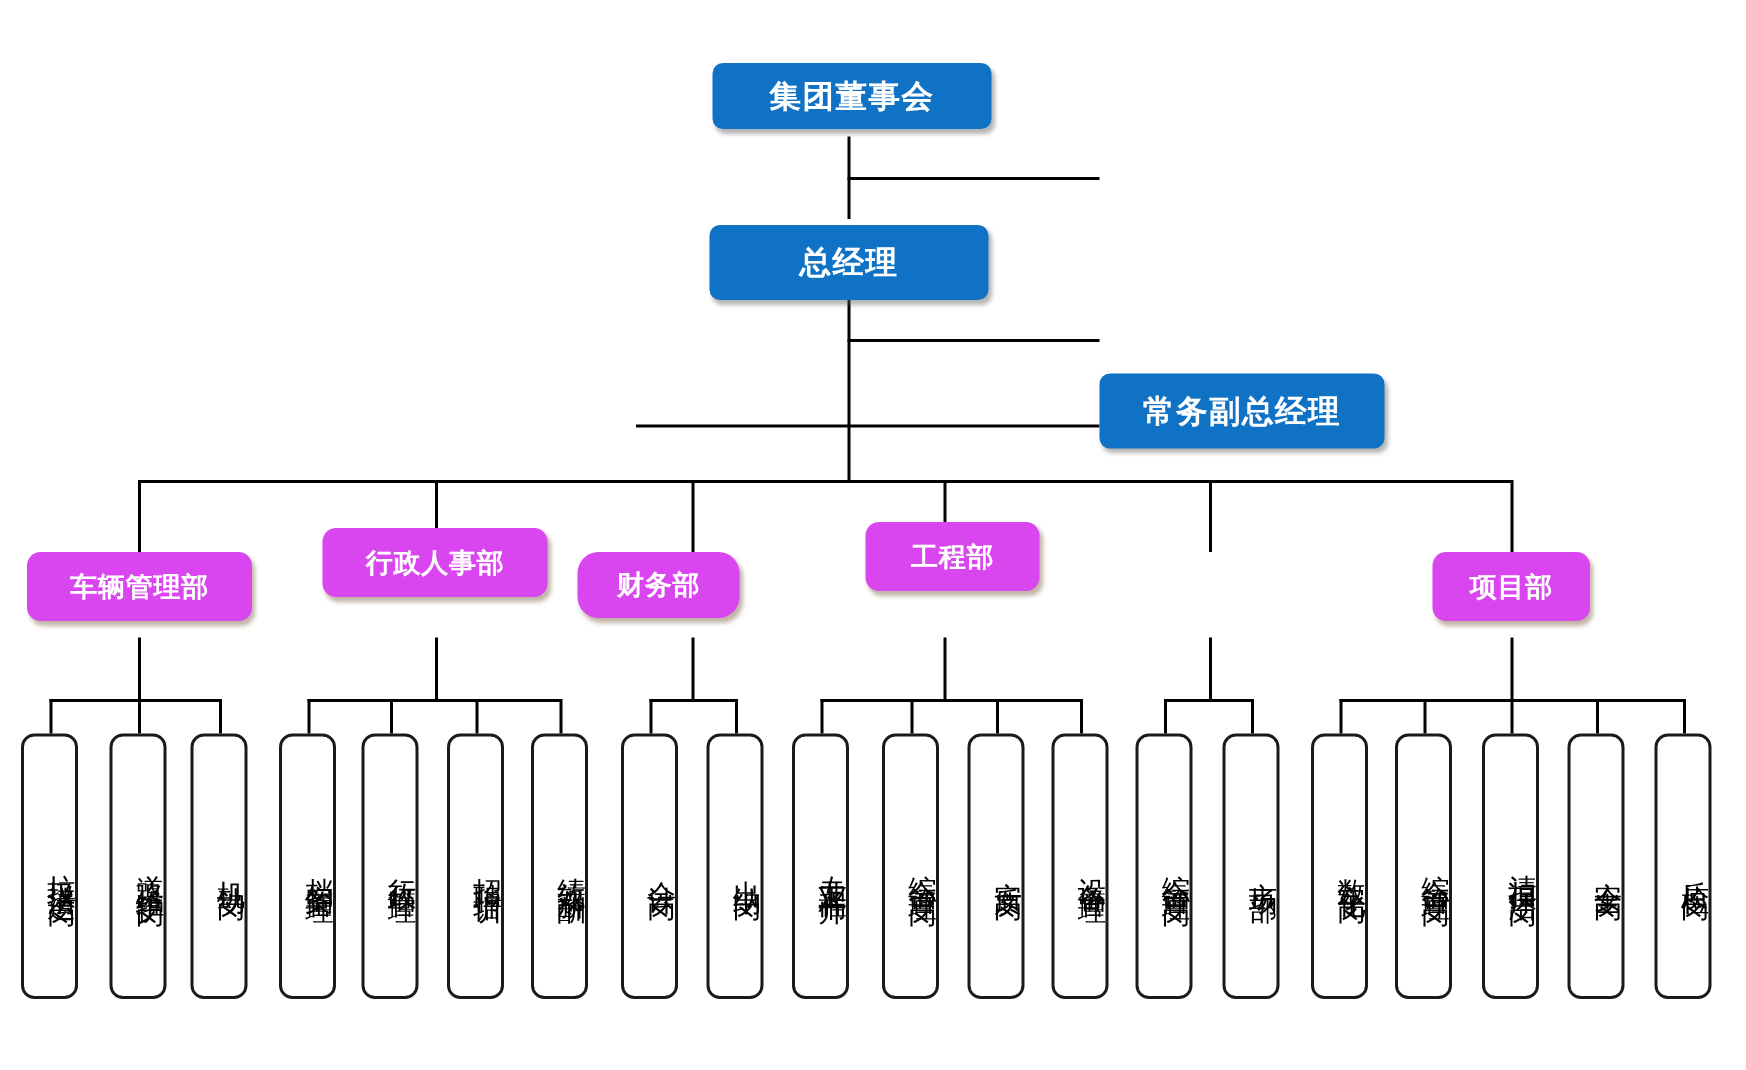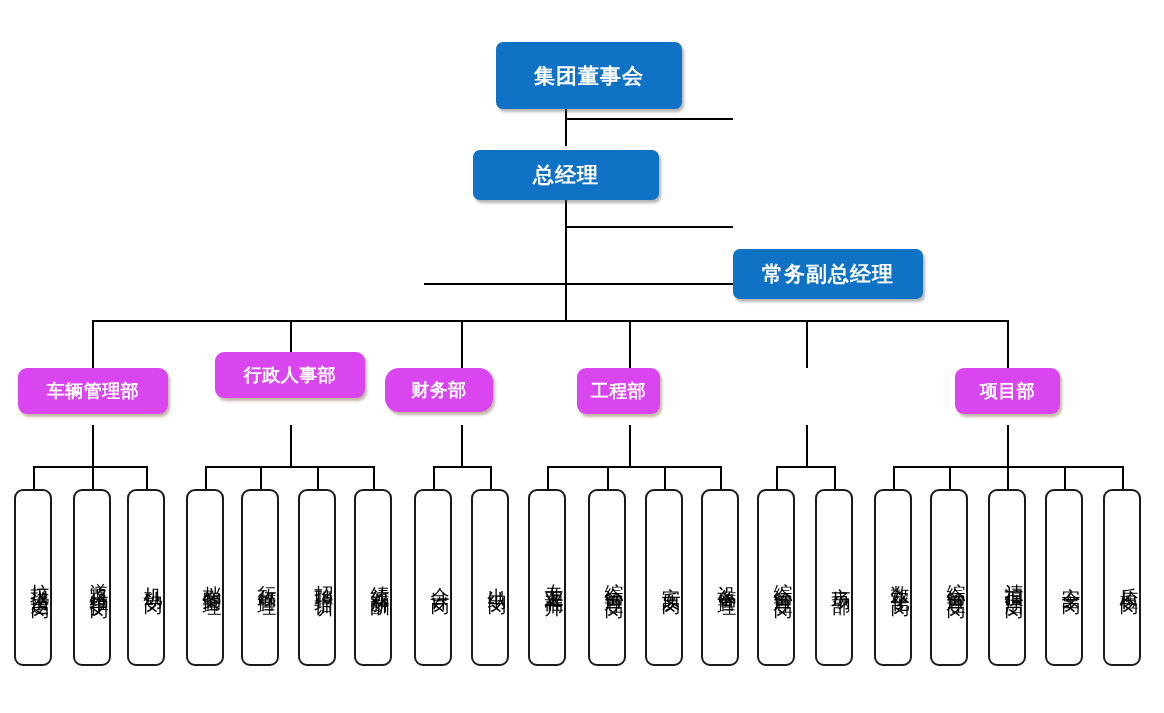--- a/index.html
+++ b/index.html
@@ -128,36 +128,36 @@
   <div class="line v thin" style="left:834px; top:466px; height:23px;"></div>
 
   <div class="line v thin" style="left:1007px; top:425px; height:42px;"></div>
   <div class="line h thin" style="left:893px; top:466px; width:230px;"></div>
   <div class="line v thin" style="left:893px;  top:466px; height:23px;"></div>
   <div class="line v thin" style="left:949px;  top:466px; height:23px;"></div>
   <div class="line v thin" style="left:1007px; top:466px; height:23px;"></div>
   <div class="line v thin" style="left:1064px; top:466px; height:23px;"></div>
   <div class="line v thin" style="left:1122px; top:466px; height:23px;"></div>
 
-  <div class="node blue" style="left:496px; top:42px; width:186px; height:67px;">集团董事会</div>
+  <div class="node blue" style="left:475px; top:42px; width:186px; height:44px;">集团董事会</div>
 
 
   <div class="node blue" style="left:473px; top:150px; width:186px; height:50px;">总经理</div>
 
   <div class="node blue" style="left:733px; top:201px; width:190px; height:50px;margin-top:48px;">常务副总经理</div>
 
 
 
   <div class="node orange" style="left:18px; top:368px; width:150px; height:46px;">车辆管理部</div>
 
   <div class="node orange" style="left:215px; top:352px; width:150px; height:46px;">行政人事部</div>
 
   <div class="node orange" style="left:385px; top:368px; width:108px; height:44px;border-radius:14px;">财务部</div>
 
-  <div class="node orange" style="left:577px; top:368px; width:83px; height:46px;">工程部</div>
+  <div class="node orange" style="left:577px; top:348px; width:116px; height:46px;">工程部</div>
 
 
   <div class="node orange" style="left:955px; top:368px; width:105px; height:46px;">项目部</div>
 
   <div class="node leaf" style="left:14px; top:489px; width:38px; height:177px;">垃圾清运岗</div>
   <div class="node leaf" style="left:73px; top:489px; width:38px; height:177px;">道路维护岗</div>
   <div class="node leaf" style="left:127px; top:489px; width:38px; height:177px;">机动岗</div>
 
   <div class="node leaf" style="left:186px; top:489px; width:38px; height:177px;">档案管理</div>
   <div class="node leaf" style="left:241px; top:489px; width:38px; height:177px;">行政管理</div>

